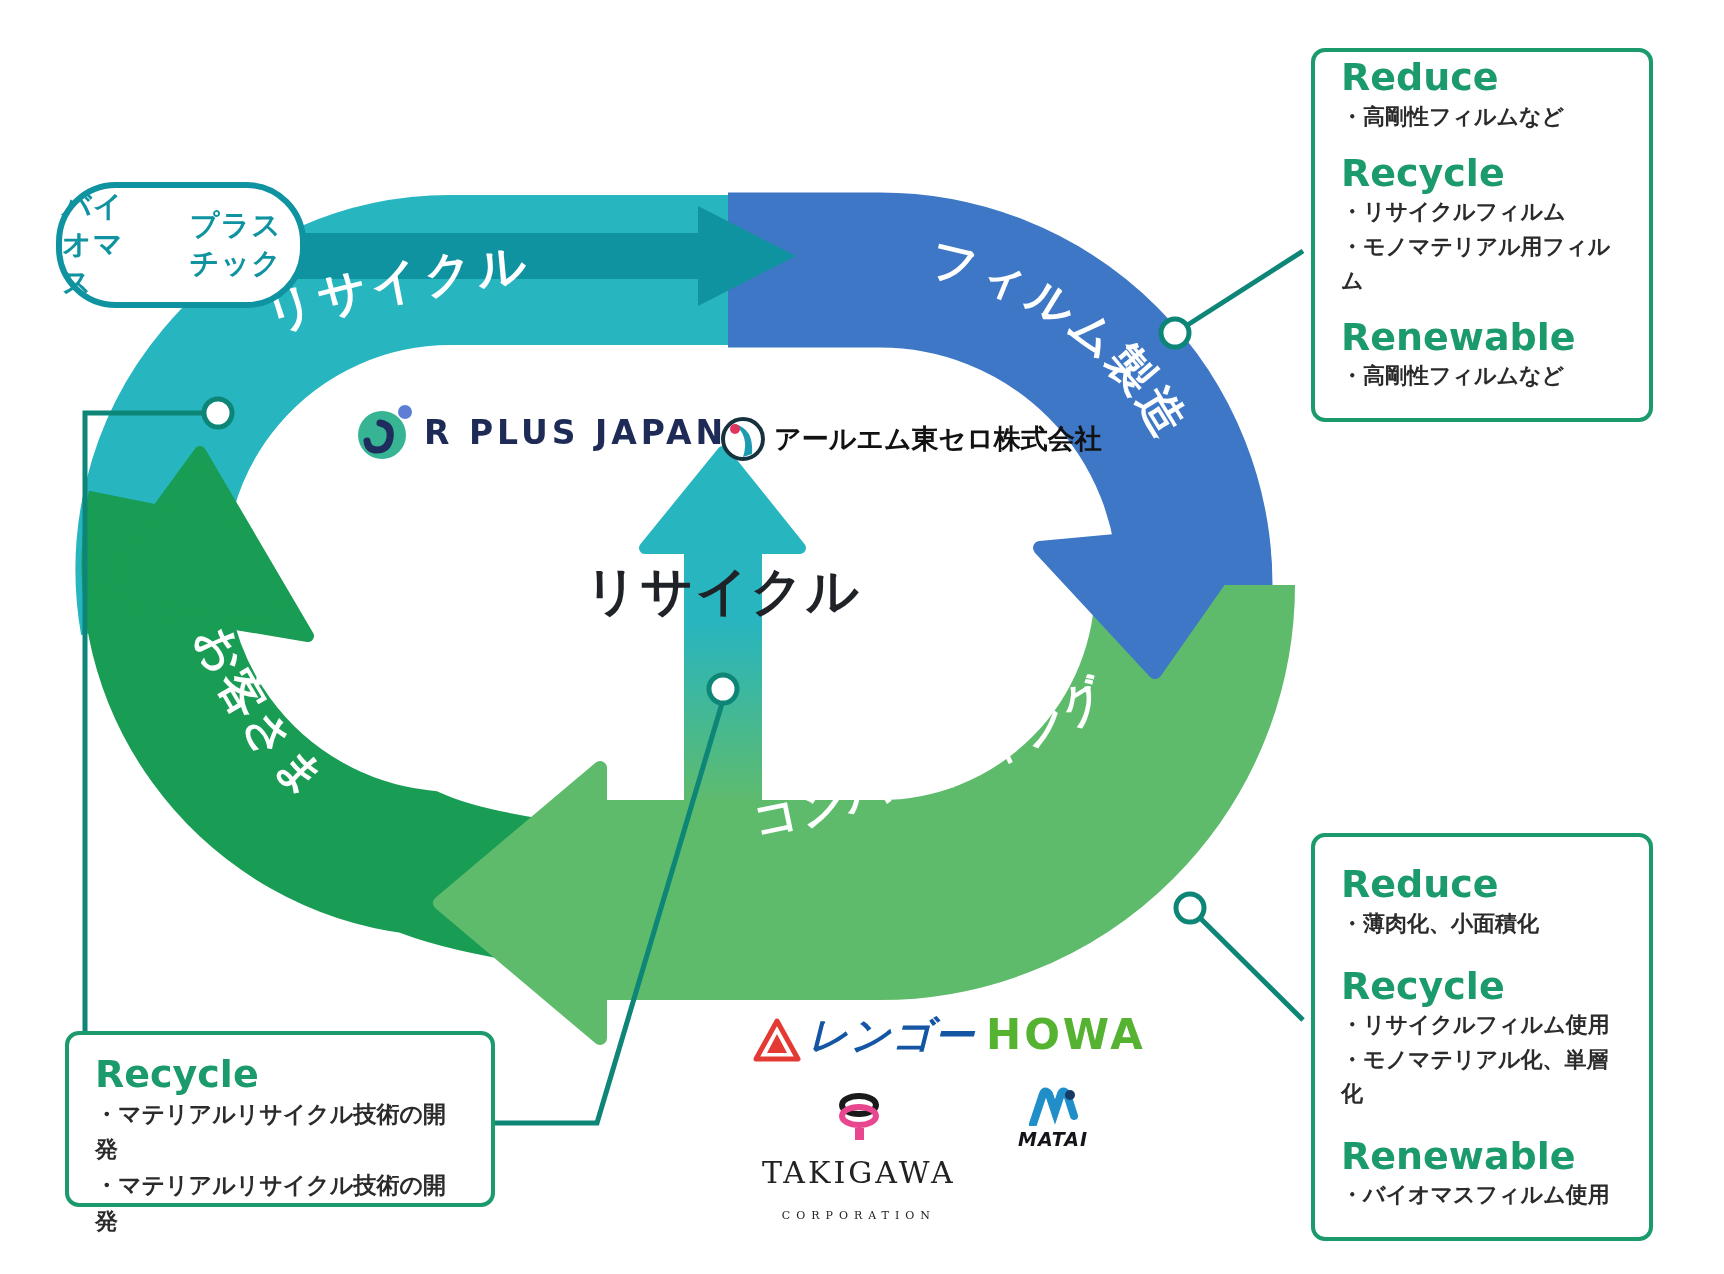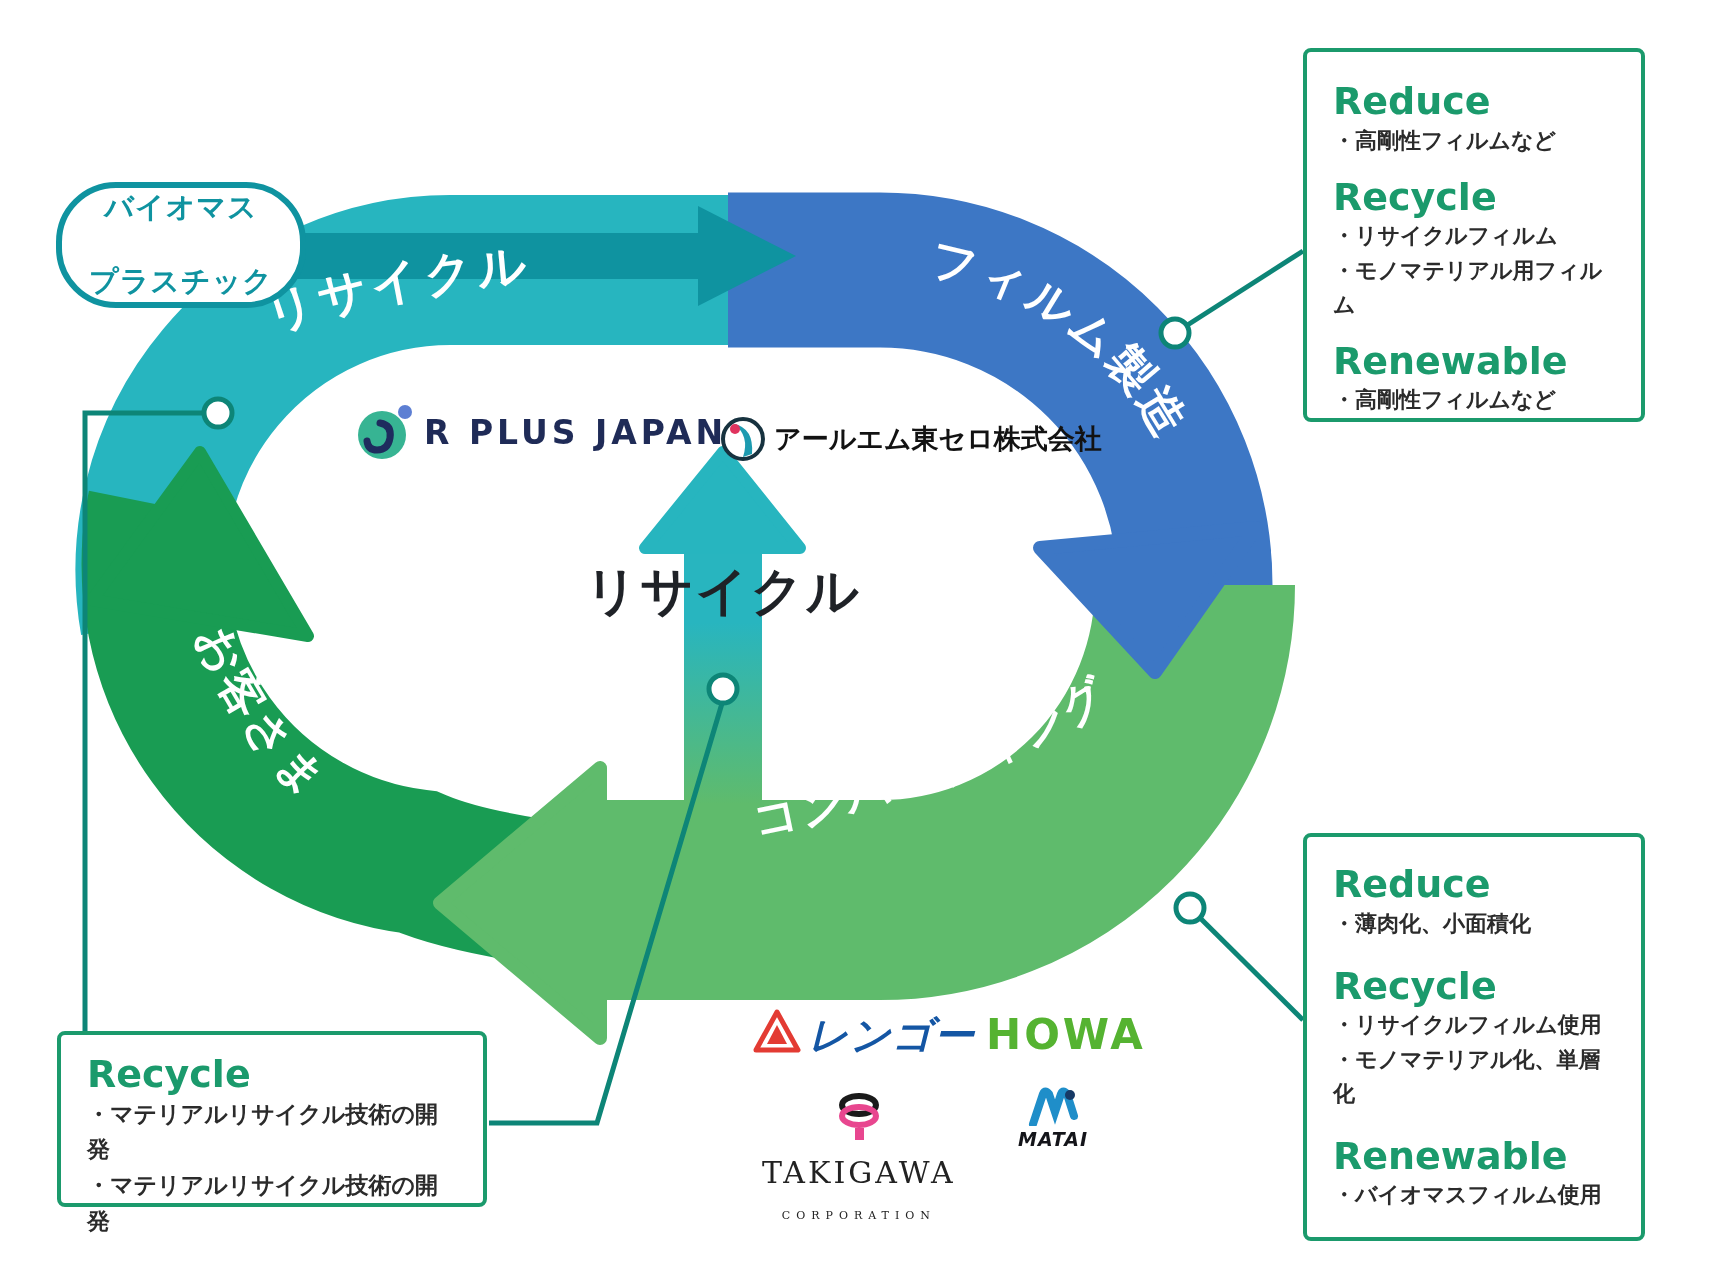--- a/index.html
+++ b/index.html
@@ -18,43 +18,43 @@
   .darkteal-fill{fill:var(--dark-teal,#0f93a0);}
   .teal-fill{fill:var(--teal-band,#27b5bf);stroke:var(--teal-band,#27b5bf);}
   .connector{stroke:var(--connector,#0d8577);stroke-width:5;fill:none;}
   .connector-dot{stroke:var(--connector,#0d8577);stroke-width:5;fill:#fff;}
   .band-label{fill:#ffffff;font-weight:700;}
   .center-label{fill:#1f2227;font-weight:700;}
 
   
   .biomass-oval{position:absolute;left:56px;top:182px;width:238px;height:114px;
     border:6px solid var(--dark-teal,#0f93a0);border-radius:60px;background:#fff;
-    display:flex;flex-direction:column;align-items:center;justify-content:center;
+    display:flex;flex-direction:row;align-items:center;justify-content:center;
     color:var(--dark-teal,#0f93a0);font-weight:800;font-size:29px;line-height:1.3;letter-spacing:1px;gap:36px;}
 
   
   .info-box{position:absolute;background:#fff;border:4px solid var(--box-green,#1b9a6c);
-    border-radius:8px;box-sizing:border-box;padding:28px 26px;}
+    border-radius:14px;box-sizing:border-box;padding:4px 26px;margin-left:8px;}
   .info-box .heading{color:var(--box-green,#1b9a6c);font-size:38px;font-weight:700;line-height:1.15;margin:0;}
   .info-box .item{color:#2b2b2b;font-size:22px;font-weight:700;line-height:1.55;margin:0;}
   .info-box .section{margin-bottom:18px;}
   .info-box .section:last-child{margin-bottom:0;}
   #film-box{left:1303px;top:48px;width:342px;height:374px;}
   #converting-box{left:1303px;top:833px;width:342px;height:408px;padding-top:26px;}
   #converting-box .section{margin-bottom:24px;}
   #recycle-box{left:57px;top:1031px;width:430px;height:176px;padding-top:18px;}
   #recycle-box .item{font-size:23px;}
 
   
   .logo{position:absolute;display:flex;align-items:center;}
   #logo-rplus{left:356px;top:402px;gap:10px;justify-content:space-between;}
   #logo-rplus .wordmark{color:#1f2b57;font-size:33px;font-weight:800;letter-spacing:4px;}
   #logo-rm{left:720px;top:416px;gap:8px;}
   #logo-rm .wordmark{color:#121212;font-size:27px;font-weight:700;}
-  #logo-rengo{left:752px;top:1008px;gap:6px;align-items:flex-start;}
+  #logo-rengo{left:752px;top:1008px;gap:6px;align-items:flex-end;}
   #logo-rengo .wordmark{color:#1456a4;font-size:40px;font-weight:800;font-style:italic;letter-spacing:1px;}
   #logo-howa{left:986px;top:1010px;}
   #logo-howa .wordmark{color:#55b331;font-size:42px;font-weight:800;letter-spacing:3px;}
   #logo-takigawa{left:762px;top:1090px;gap:12px;flex-direction:column;}
   #logo-takigawa .wordmark{color:#222;font-family:"DejaVu Serif",serif;font-size:30px;letter-spacing:3px;line-height:1;}
   #logo-takigawa .submark{color:#222;font-family:"DejaVu Serif",serif;font-size:11px;letter-spacing:6px;margin-top:21px;text-align:center;}
   #logo-matai{left:1018px;top:1086px;flex-direction:column;gap:2px;}
   #logo-matai .wordmark{color:#14151a;font-size:19px;font-weight:800;font-style:italic;letter-spacing:1px;}
 </style>
 </head>

